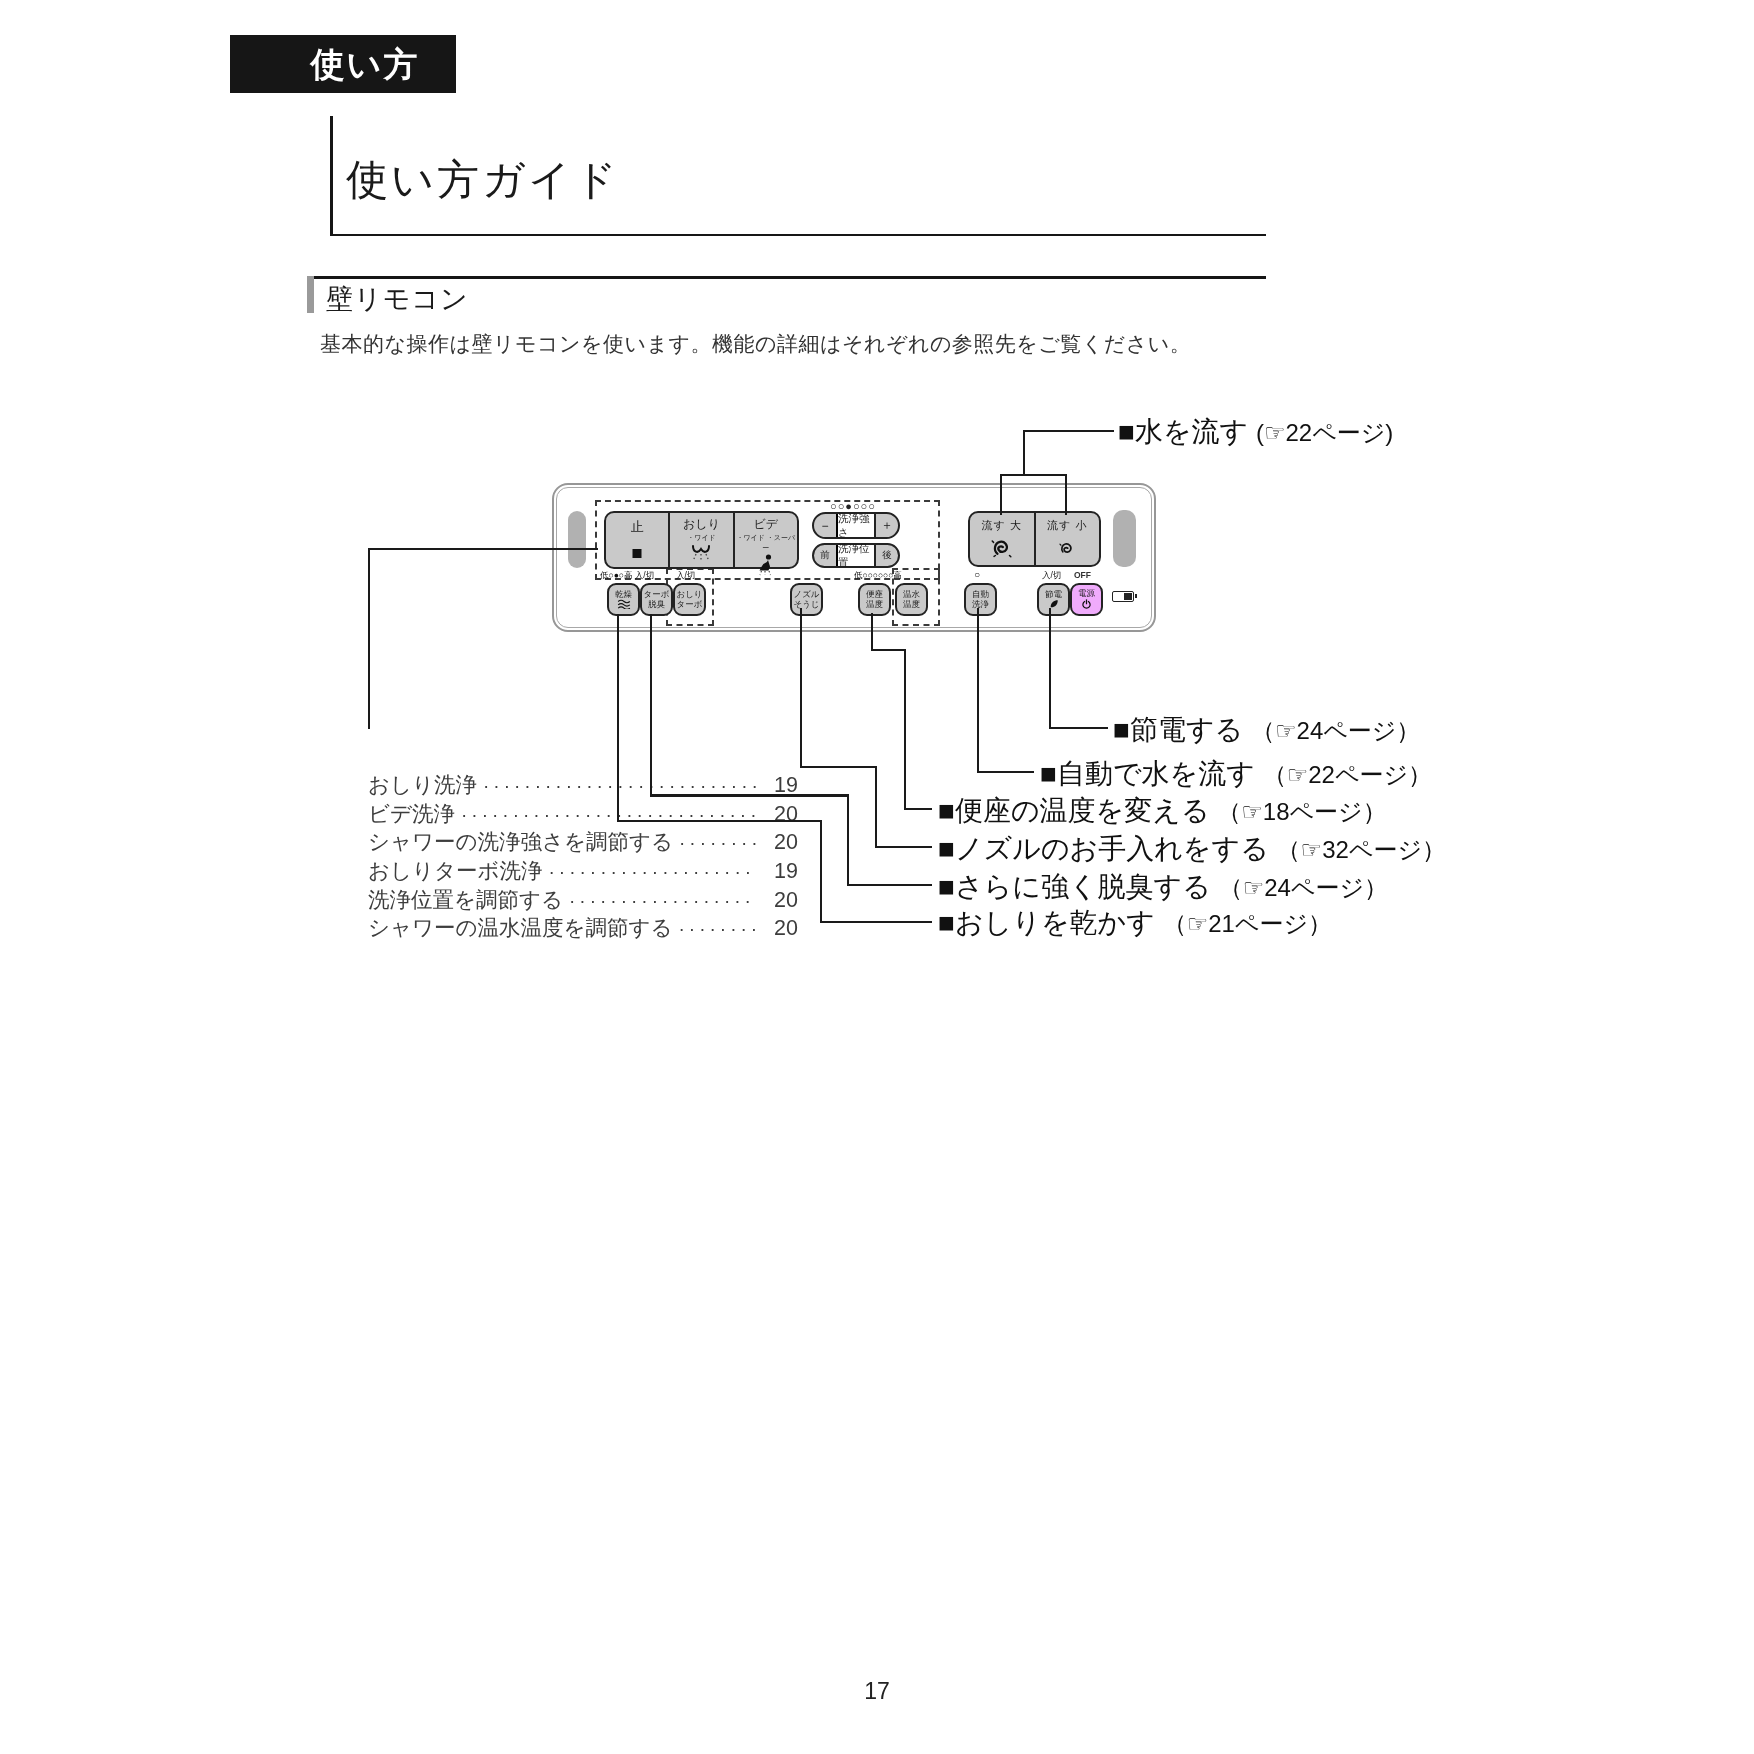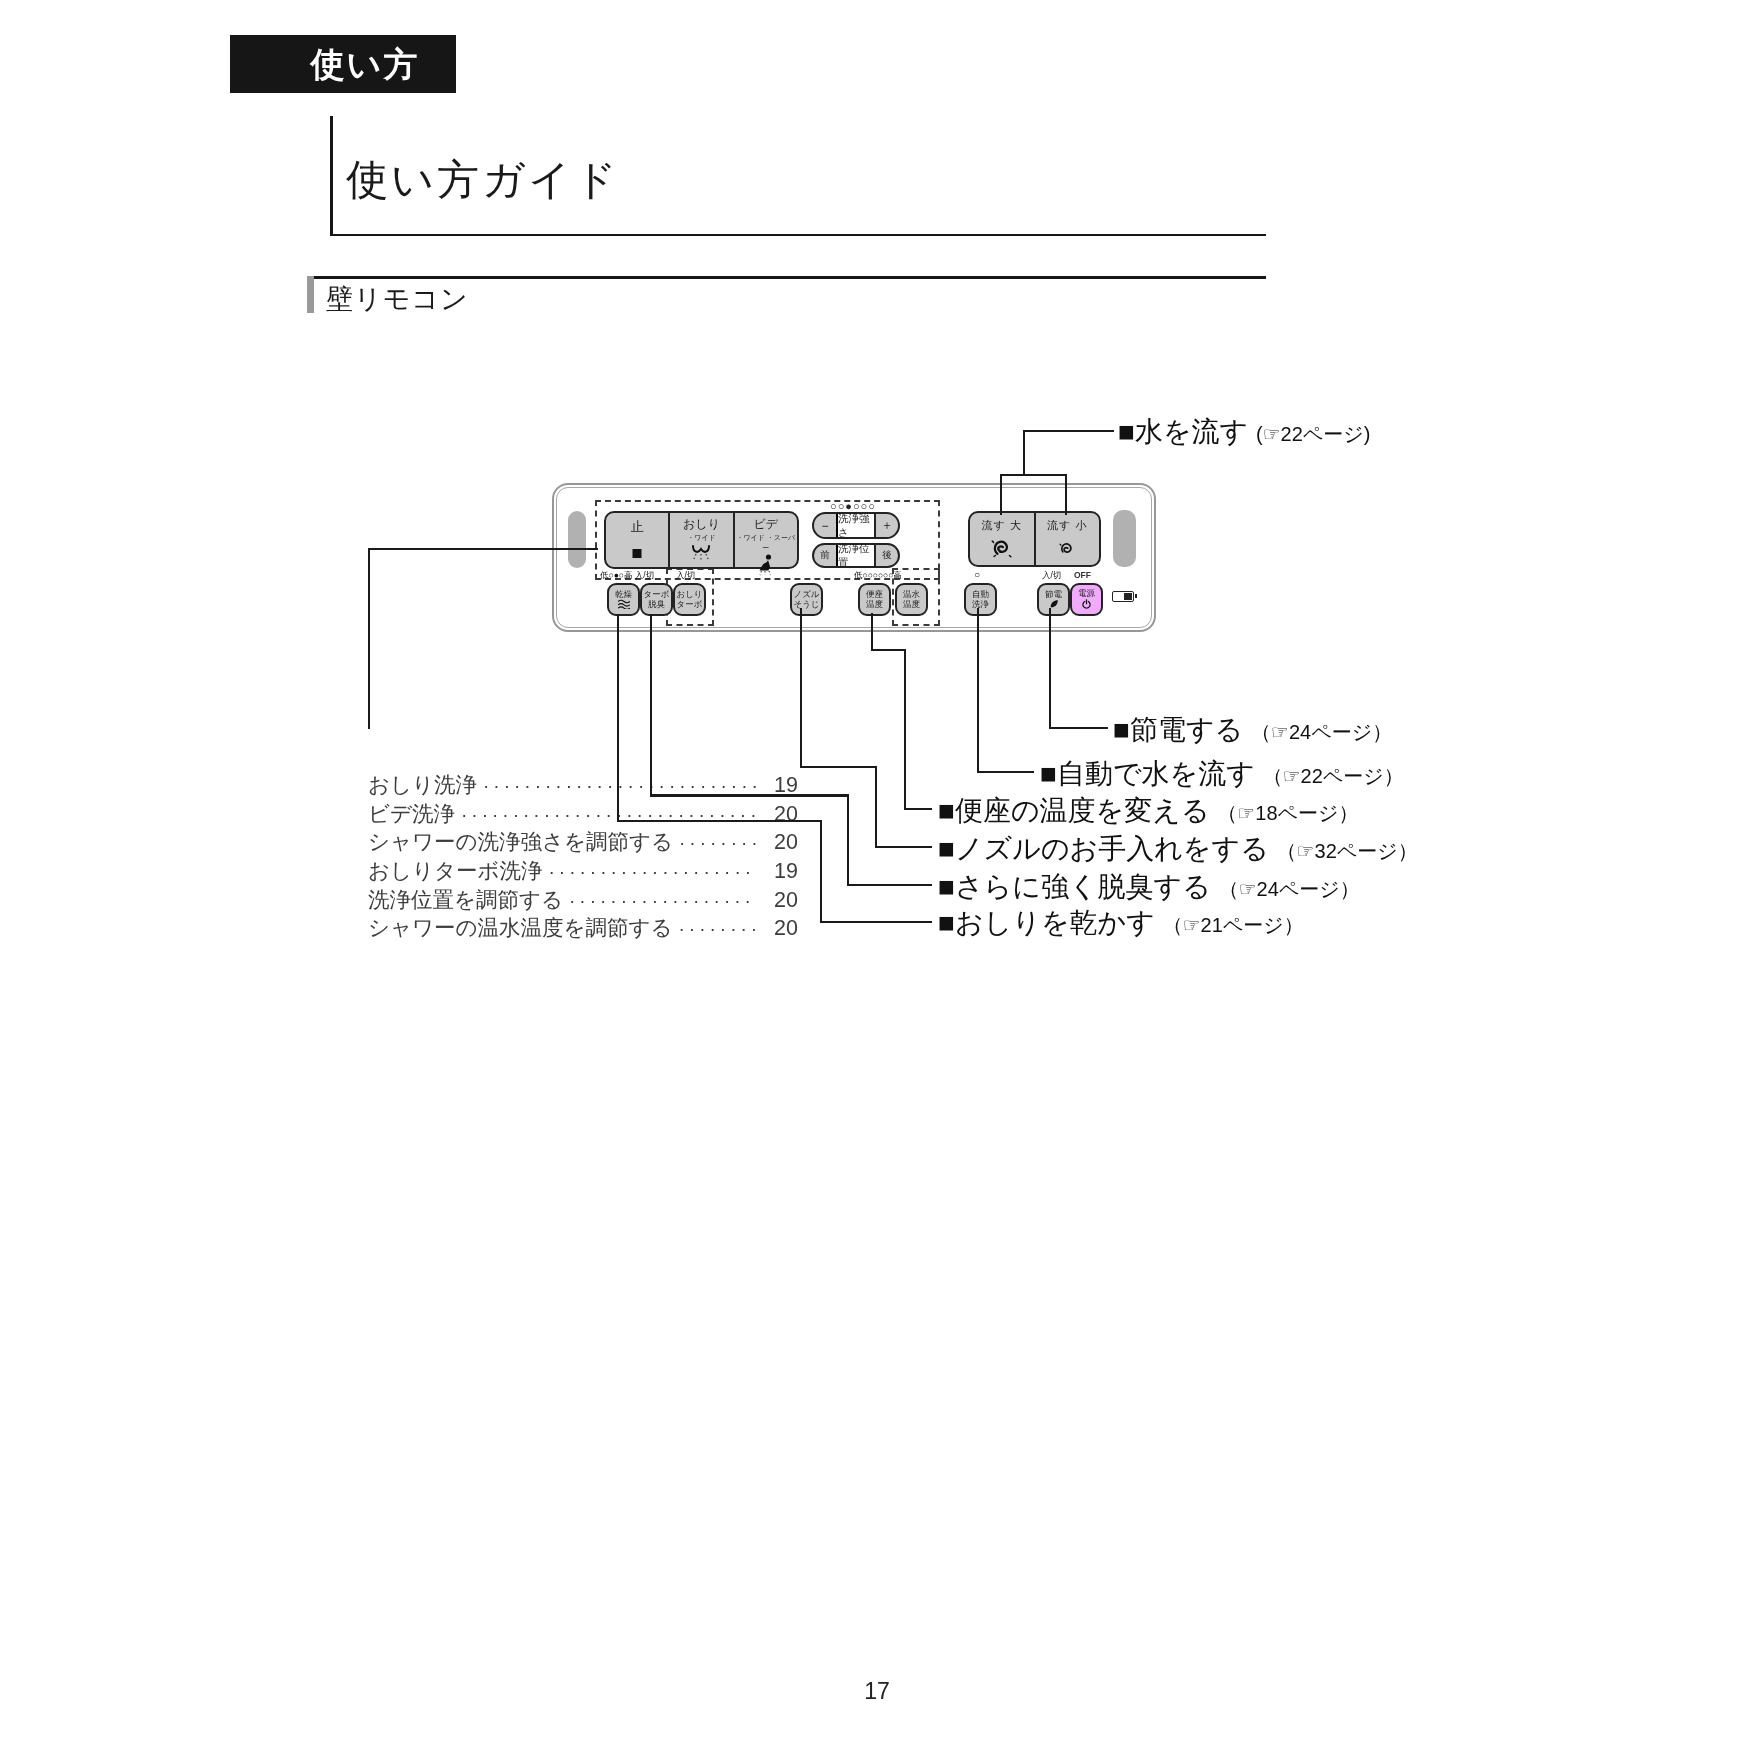--- a/index.html
+++ b/index.html
@@ -56,21 +56,21 @@
   .flush .fcell + .fcell{border-left:2px solid #232323;}
   .flush .fl{display:block;font-size:11px;margin-top:5px;letter-spacing:1px;}
 
   .battery{position:absolute;left:558px;top:106px;width:20px;height:9px;border:1.5px solid #232323;
            border-radius:2px;z-index:3;}
   .battery::after{content:"";position:absolute;right:1px;top:1px;bottom:1px;width:8px;background:#232323;}
   .battery::before{content:"";position:absolute;right:-4px;top:2px;width:2.5px;height:3.5px;background:#232323;}
 
   
   .clabel{position:absolute;font-size:28px;white-space:nowrap;z-index:7;color:#111;}
-  .clabel .ref{font-size:20px;}
+  .clabel .ref{font-size:24px;}
   .wash-head{position:absolute;left:358px;top:720px;font-size:32px;white-space:nowrap;}
   .wash-head .ref{font-size:27px;}
 
   .toc{position:absolute;left:368px;top:770px;width:430px;}
   .toc .row{display:flex;align-items:baseline;height:28.7px;font-size:21.5px;color:#3d3d3d;}
   .toc .dots{flex:1;overflow:hidden;white-space:nowrap;margin:0 6px;color:#3d3d3d;}
   .toc .dots::after{content:"·············································································";letter-spacing:4px;font-size:19px;}
   .toc .pg{width:36px;text-align:right;}
 
   .pageno{position:absolute;left:837px;top:1678px;width:80px;text-align:center;font-size:23px;color:#222;}
@@ -82,20 +82,21 @@
 <div class="page">
 
   <div class="badge">使い方</div>
   <div class="title-vline"></div>
   <div class="page-title">使い方ガイド</div>
   <div class="title-hrule"></div>
 
   <div class="sec-rule"></div>
   <div class="sec-bar"></div>
   <div class="sec-heading">壁リモコン</div>
+  <div class="description">基本的な操作は壁リモコンを使います。機能の詳細はそれぞれの参照先をご覧ください。</div>
 
   <div class="remote">
     <div class="pill" style="left:14px;top:26px;width:18px;height:57px;"></div>
     <div class="pill" style="left:559px;top:25px;width:23px;height:57px;"></div>
 
     <div class="dash" style="left:41px;top:15px;width:341px;height:76px;"></div>
     <div class="dash" style="left:112px;top:83px;width:44px;height:54px;"></div>
     <div class="dash" style="left:338px;top:83px;width:44px;height:54px;"></div>
 
     <div class="big3">

